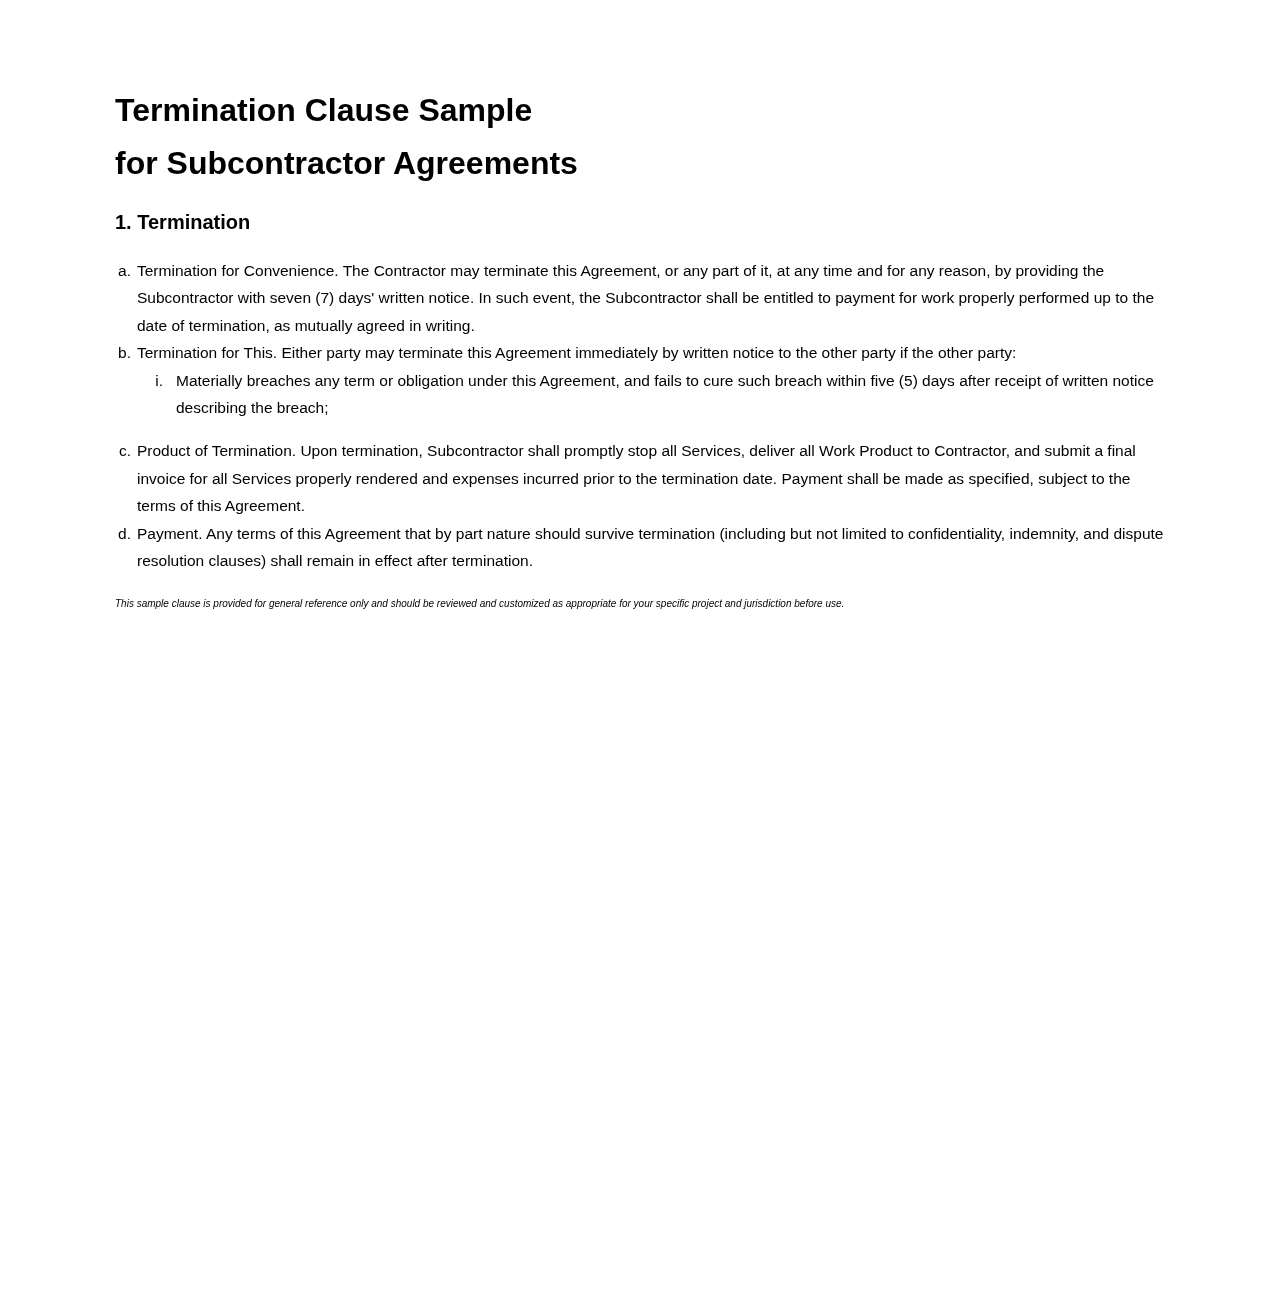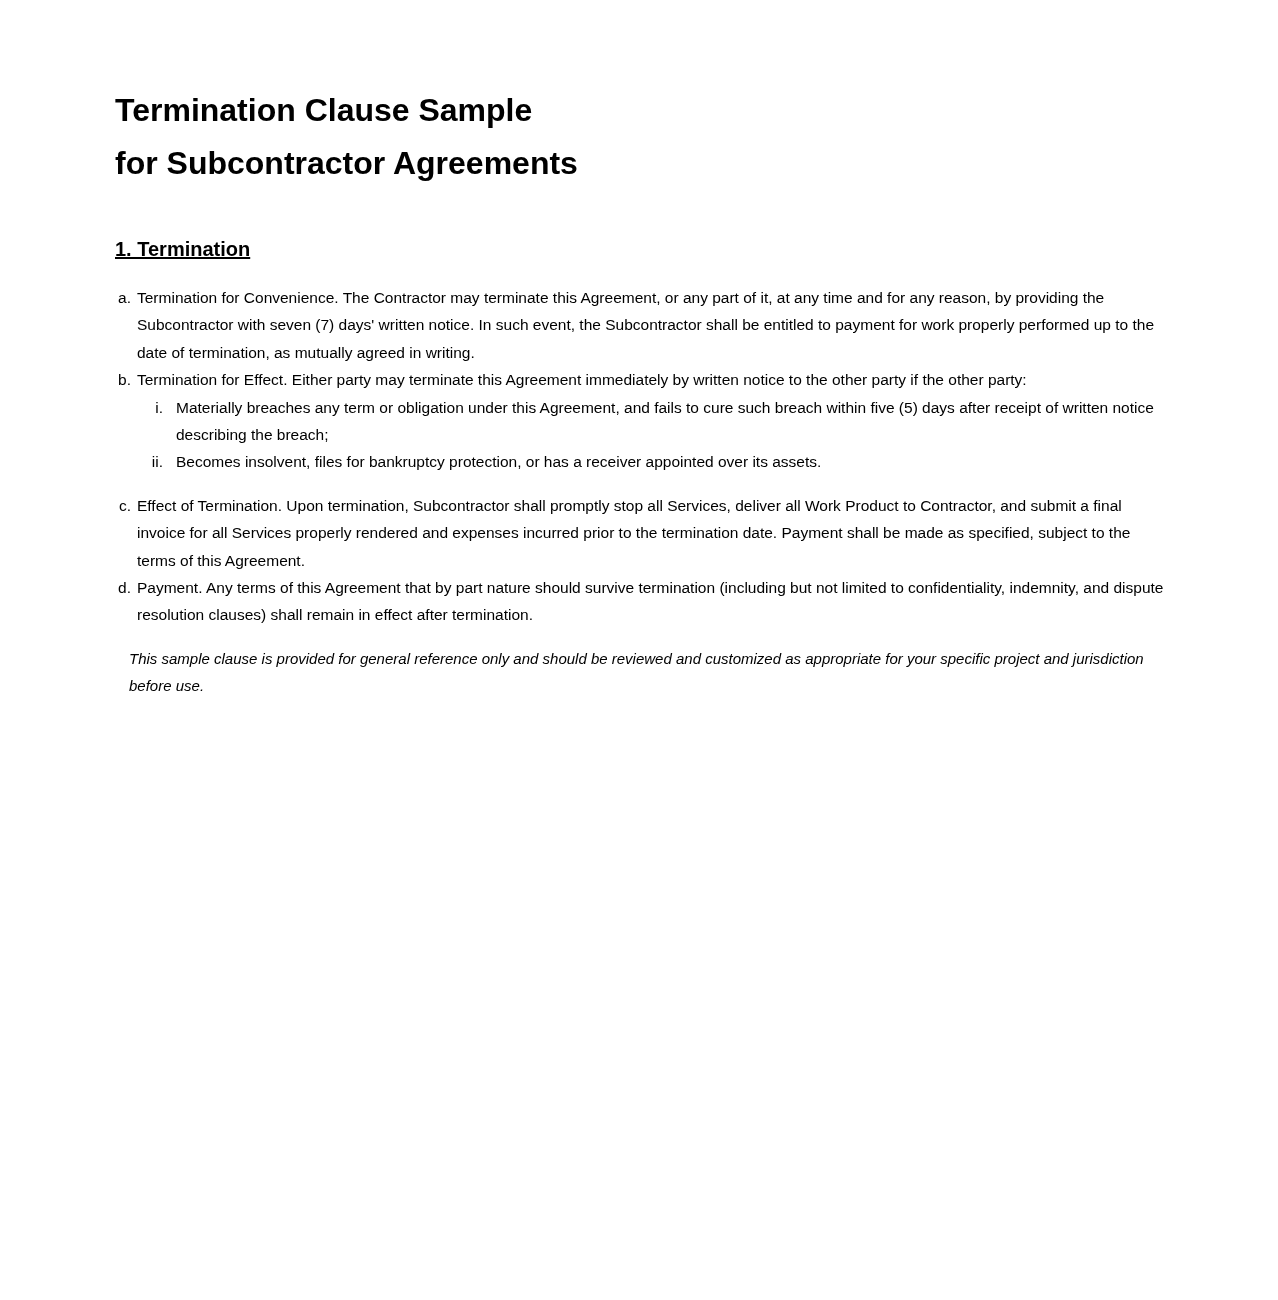--- a/index.html
+++ b/index.html
@@ -25,22 +25,21 @@
     font-size: 32px;
     font-weight: bold;
     line-height: 53px;
     margin: 0;
     white-space: pre-line;
   }
   .section-heading {
     font-size: 20px;
     font-weight: bold;
     line-height: 26px;
-    margin: 46px 0 0 0;
-    text-decoration: underline;
+    margin: 19px 0 0 0;
   }
   .clause-list {
     list-style: none;
     margin: 22px 0 16px 0;
     padding: 0;
     font-size: 15.5px;
     line-height: 27.4px;
   }
   .clause-item {
     display: flex;
@@ -71,24 +70,24 @@
     flex: 0 0 26px;
     text-align: right;
     margin-right: 5px;
   }
   .sub-content {
     flex: 1;
     min-width: 0;
     margin-left: 8px;
   }
   .disclaimer {
-    font-size: 15px;
+    font-size: 10px;
     line-height: 27.4px;
     font-style: italic;
-    margin: 14px;
+    margin: 0;
   }
 </style>
 </head>
 <body>
 
 <div class="page">
 
   <h1 class="doc-title">Termination Clause Sample
 for Subcontractor Agreements</h1>
 
@@ -100,39 +99,35 @@
       <span class="clause-marker">a.</span>
       <div class="clause-content">
         <span class="clause-lead">Termination for Convenience.</span>
         <span class="clause-body">The Contractor may terminate this Agreement, or any part of it, at any time and for any reason, by providing the Subcontractor with seven (7) days' written notice. In such event, the Subcontractor shall be entitled to payment for work properly performed up to the date of termination, as mutually agreed in writing.</span>
       </div>
     </li>
 
     <li class="clause-item">
       <span class="clause-marker">b.</span>
       <div class="clause-content">
-        <span class="clause-lead">Termination for Effect.</span>
+        <span class="clause-lead">Termination for This.</span>
         <span class="clause-body">Either party may terminate this Agreement immediately by written notice to the other party if the other party:</span>
         <ol class="subclause-list">
           <li class="subclause-item">
             <span class="sub-marker">i.</span>
             <div class="sub-content">Materially breaches any term or obligation under this Agreement, and fails to cure such breach within five (5) days after receipt of written notice describing the breach;</div>
-          </li>
-          <li class="subclause-item">
-            <span class="sub-marker">ii.</span>
-            <div class="sub-content">Becomes insolvent, files for bankruptcy protection, or has a receiver appointed over its assets.</div>
           </li>
         </ol>
       </div>
     </li>
 
     <li class="clause-item">
       <span class="clause-marker">c.</span>
       <div class="clause-content">
-        <span class="clause-lead">Effect of Termination.</span>
+        <span class="clause-lead">Product of Termination.</span>
         <span class="clause-body">Upon termination, Subcontractor shall promptly stop all Services, deliver all Work Product to Contractor, and submit a final invoice for all Services properly rendered and expenses incurred prior to the termination date. Payment shall be made as specified, subject to the terms of this Agreement.</span>
       </div>
     </li>
 
     <li class="clause-item">
       <span class="clause-marker">d.</span>
       <div class="clause-content">
         <span class="clause-lead">Payment.</span>
         <span class="clause-body">Any terms of this Agreement that by part nature should survive termination (including but not limited to confidentiality, indemnity, and dispute resolution clauses) shall remain in effect after termination.</span>
       </div>

